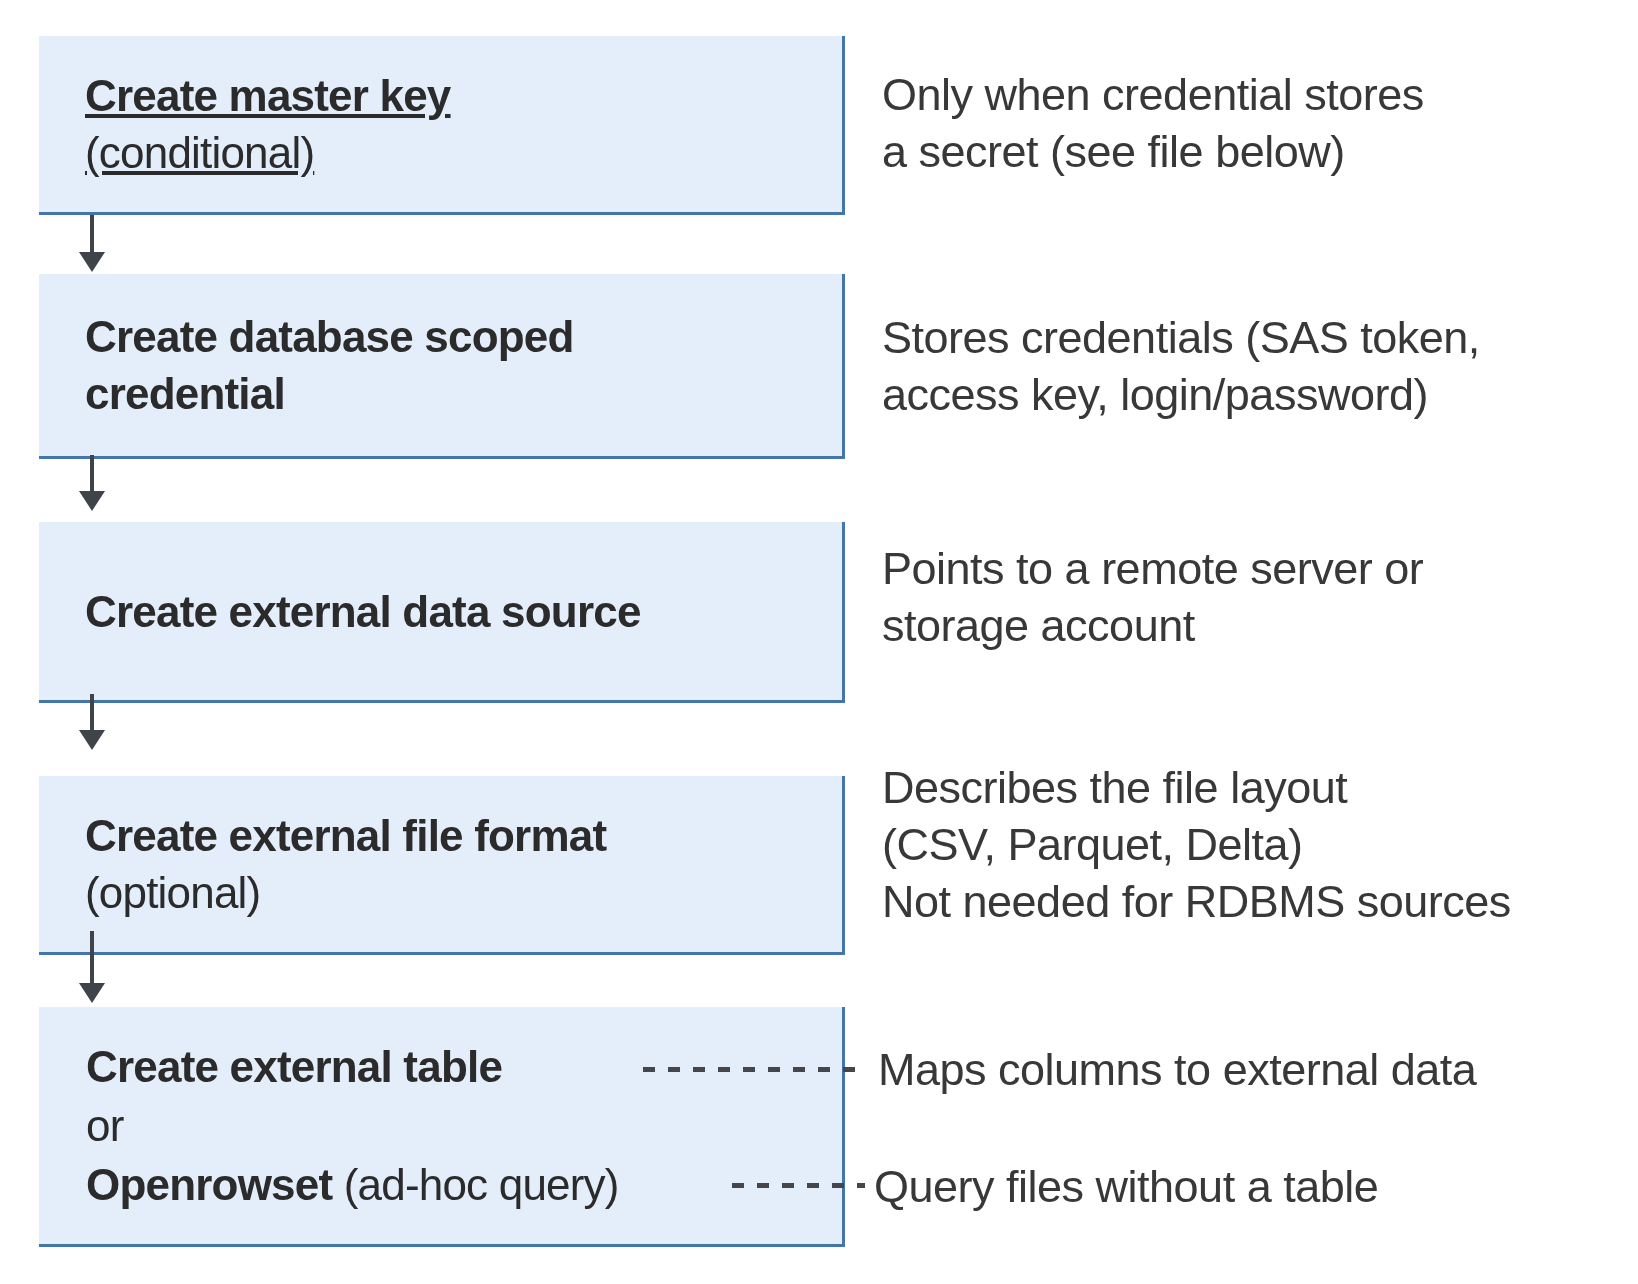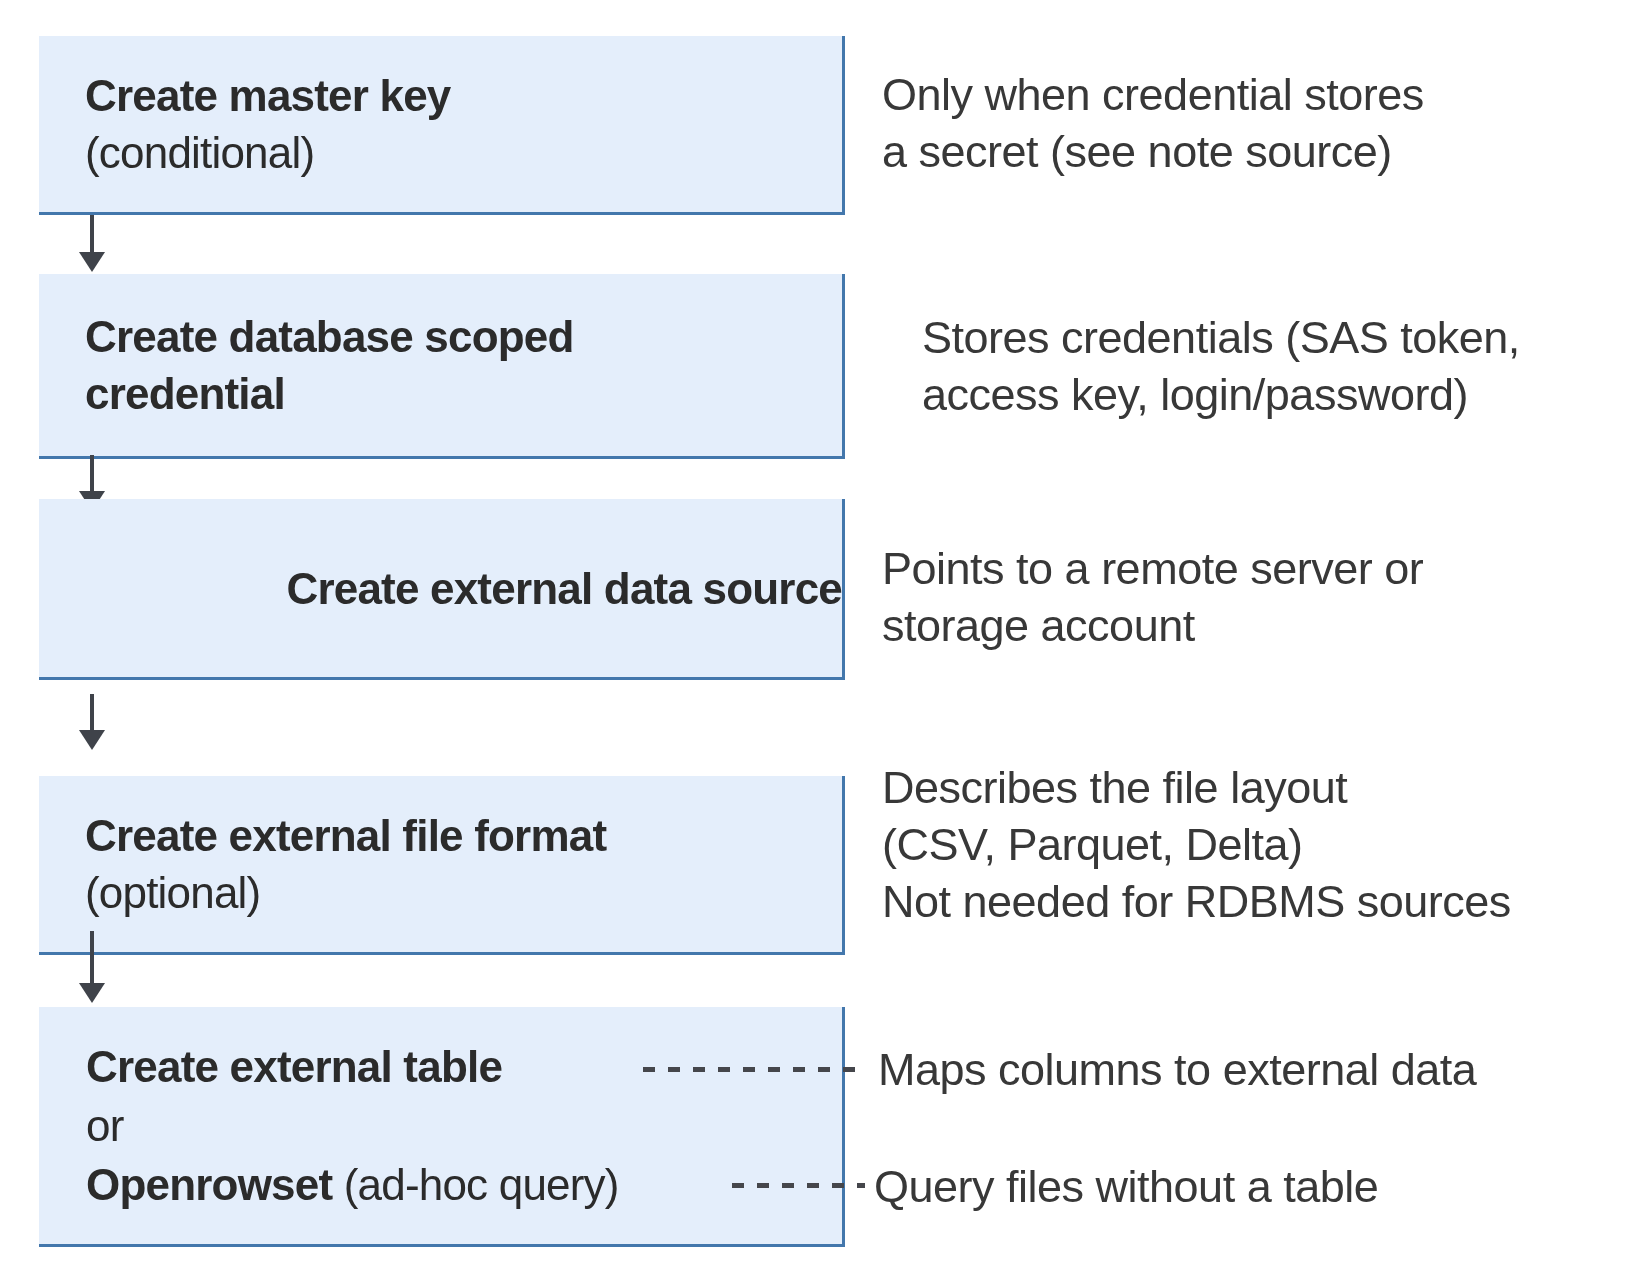--- a/index.html
+++ b/index.html
@@ -28,23 +28,23 @@
     flex-direction: column;
     justify-content: center;
     padding-left: 46px;
     color: var(--title_text);
     font-size: 44px;
     line-height: 57px;
     letter-spacing: -0.8px;
   }
   .flow-box .bold { font-weight: 700; }
   .flow-box .regular { font-weight: 400; }
-  #box-1 { top: 36px;  height: 179px; }
+  #box-1 { top: 36px;  height: 179px; text-decoration: underline; }
   #box-2 { top: 274px; height: 185px; }
-  #box-3 { top: 499px; height: 181px; text-align: right; }
+  #box-3 { top: 522px; height: 181px; }
   #box-4 { top: 752px; height: 179px; margin-top: 24px; }
   #box-5 { top: 1007px; height: 240px; line-height: 59px; padding-left: 47px; }
   
   .arrow {
     position: absolute;
     left: 79px;
     width: 26px;
     display: flex;
     flex-direction: column;
     align-items: center;
@@ -78,21 +78,21 @@
   .annotation {
     position: absolute;
     left: 882px;
     color: var(--annotation_text);
     font-size: 45px;
     line-height: 57px;
     letter-spacing: -0.5px;
     white-space: nowrap;
   }
   #ann-1 { top: 66px; }
-  #ann-2 { top: 309px; margin-left: 40px; }
+  #ann-2 { top: 309px; }
   #ann-3 { top: 540px; }
   #ann-4 { top: 759px; }
   #ann-5a { left: 878px; top: 1041px; }
   #ann-5b { left: 874px; top: 1158px; }
 </style>
 </head>
 <body>
 
 <div id="canvas">
 
@@ -135,21 +135,21 @@
     <div><span class="bold">Create external table</span></div>
     <div><span class="regular">or</span></div>
     <div><span class="bold">Openrowset</span><span class="regular"> (ad-hoc query)</span></div>
   </div>
 
   <div class="dashed-line" id="dash-1"></div>
   <div class="dashed-line" id="dash-2"></div>
 
   <div class="annotation" id="ann-1">
     <div>Only when credential stores</div>
-    <div>a secret (see note source)</div>
+    <div>a secret (see file below)</div>
   </div>
   <div class="annotation" id="ann-2">
     <div>Stores credentials (SAS token,</div>
     <div>access key, login/password)</div>
   </div>
   <div class="annotation" id="ann-3">
     <div>Points to a remote server or</div>
     <div>storage account</div>
   </div>
   <div class="annotation" id="ann-4">

